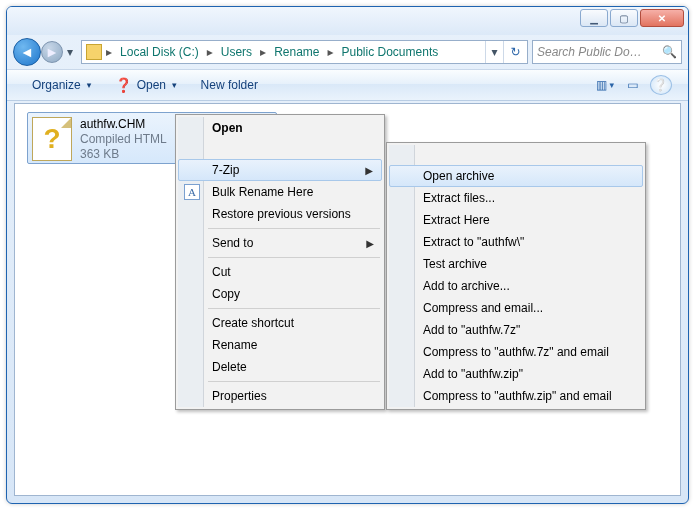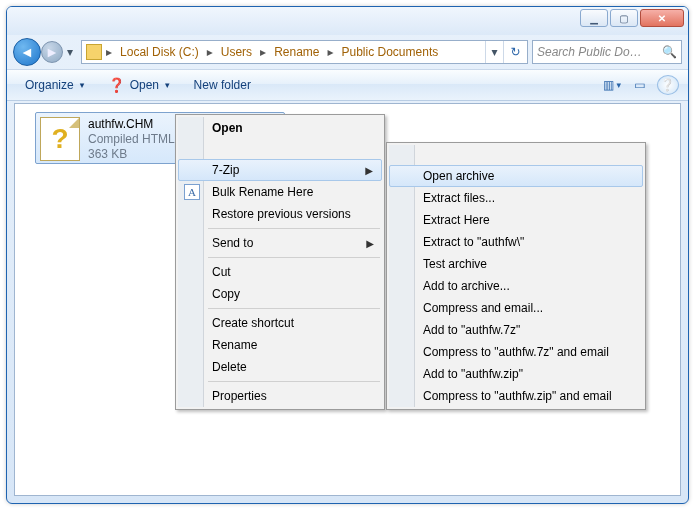--- a/index.html
+++ b/index.html
@@ -67,53 +67,53 @@
     flex:1;
     height:24px;
     background:#fff;
     border:1px solid #97aeca;
     display:flex;align-items:center;
     padding-left:4px;
     gap:2px;
     overflow:hidden;
   }
   .adricon { width:16px;height:16px;background:#f6d36b;border:1px solid #c9a531; }
-  .crumb { padding:0 4px;color:#a16207;white-space:nowrap; }
+  .crumb { padding:0 4px;color:#0f766e;white-space:nowrap; }
   .csep { color:#555;padding:0 2px; }
   .addrend { margin-left:auto;display:flex;align-items:center; }
   .addrend .dd { width:18px;height:22px;border-left:1px solid #cdd9e8;display:flex;align-items:center;justify-content:center;color:#456; }
   .addrend .ref { width:24px;height:22px;border-left:1px solid #cdd9e8;display:flex;align-items:center;justify-content:center;color:#2a64a8; }
   .searchbox {
     width:150px;height:24px;background:#fff;border:1px solid #97aeca;
     display:flex;align-items:center;padding:0 4px;color:#888;font-style:italic;
     gap:1px;
   }
   .toolbar {
     height:32px;
     background:linear-gradient(#fafdff,#e7f1fb 45%,#d9e8f8 46%,#eaf3fc);
     border-top:1px solid #c9d8ea;
     border-bottom:1px solid #b9cde4;
     display:flex;align-items:center;
-    padding:0 9px;gap:6px;
+    padding:0 16px;gap:6px;
   }
   .tbtn { padding:3px 8px;color:#14417b;display:flex;align-items:center;gap:4px;border:1px solid transparent;border-radius:2px; }
   .tbtn.dd::after { content:"▾";font-size:9px;margin-left:2px;color:#14417b; }
   .tright { margin-left:auto;display:flex;align-items:center;gap:6px; }
   .ticon { width:22px;height:20px;display:flex;align-items:center;justify-content:center;color:#2a64a8;border:1px solid transparent;border-radius:2px; }
   .content {
     position:absolute;left:7px;right:7px;top:96px;bottom:7px;
     background:#fff;border:1px solid #9fb5d0;
   }
   .fileitem {
     position:absolute;left:12px;top:8px;
     width:250px;height:52px;
     border:1px solid #7da2ce;
     background:linear-gradient(#eaf3fd,#d6e8fb);
     border-radius:2px;
-    display:flex;align-items:flex-start;padding:4px;gap:8px;margin-left:8px;
+    display:flex;align-items:flex-start;padding:4px;gap:8px;
   }
   .fileicon {
     width:40px;height:44px;background:#fff;border:1px solid #bfa75a;
     position:relative;display:flex;align-items:center;justify-content:center;
   }
   .fileicon::before {
     content:"?";color:#e0b020;font-size:28px;font-weight:bold;
   }
   .fileicon::after {
     content:"";position:absolute;top:0;right:0;width:10px;height:10px;

